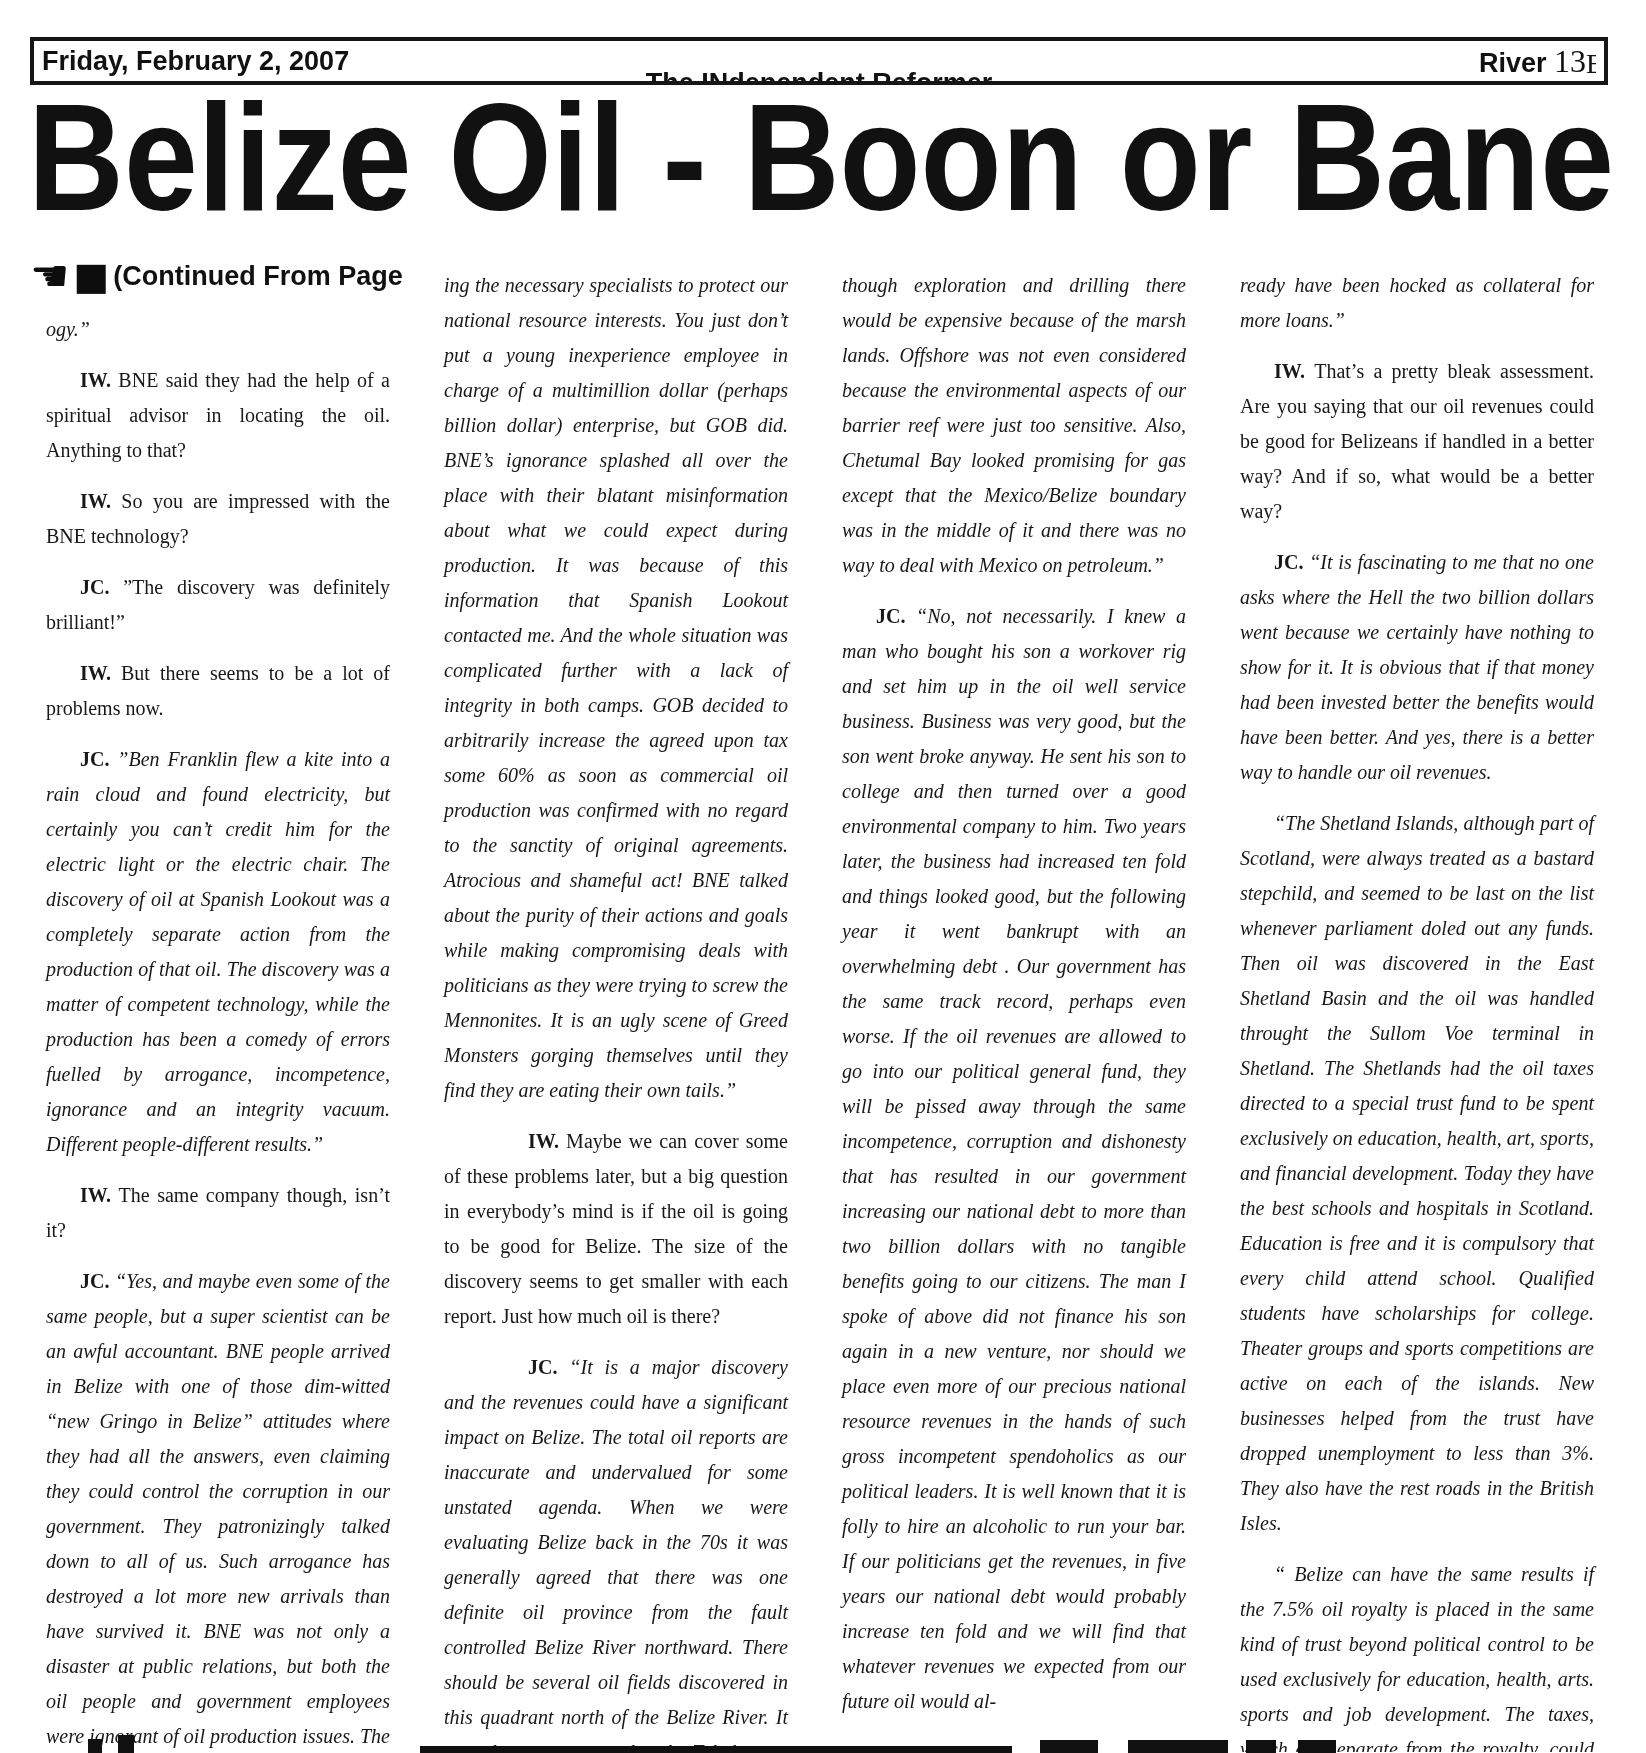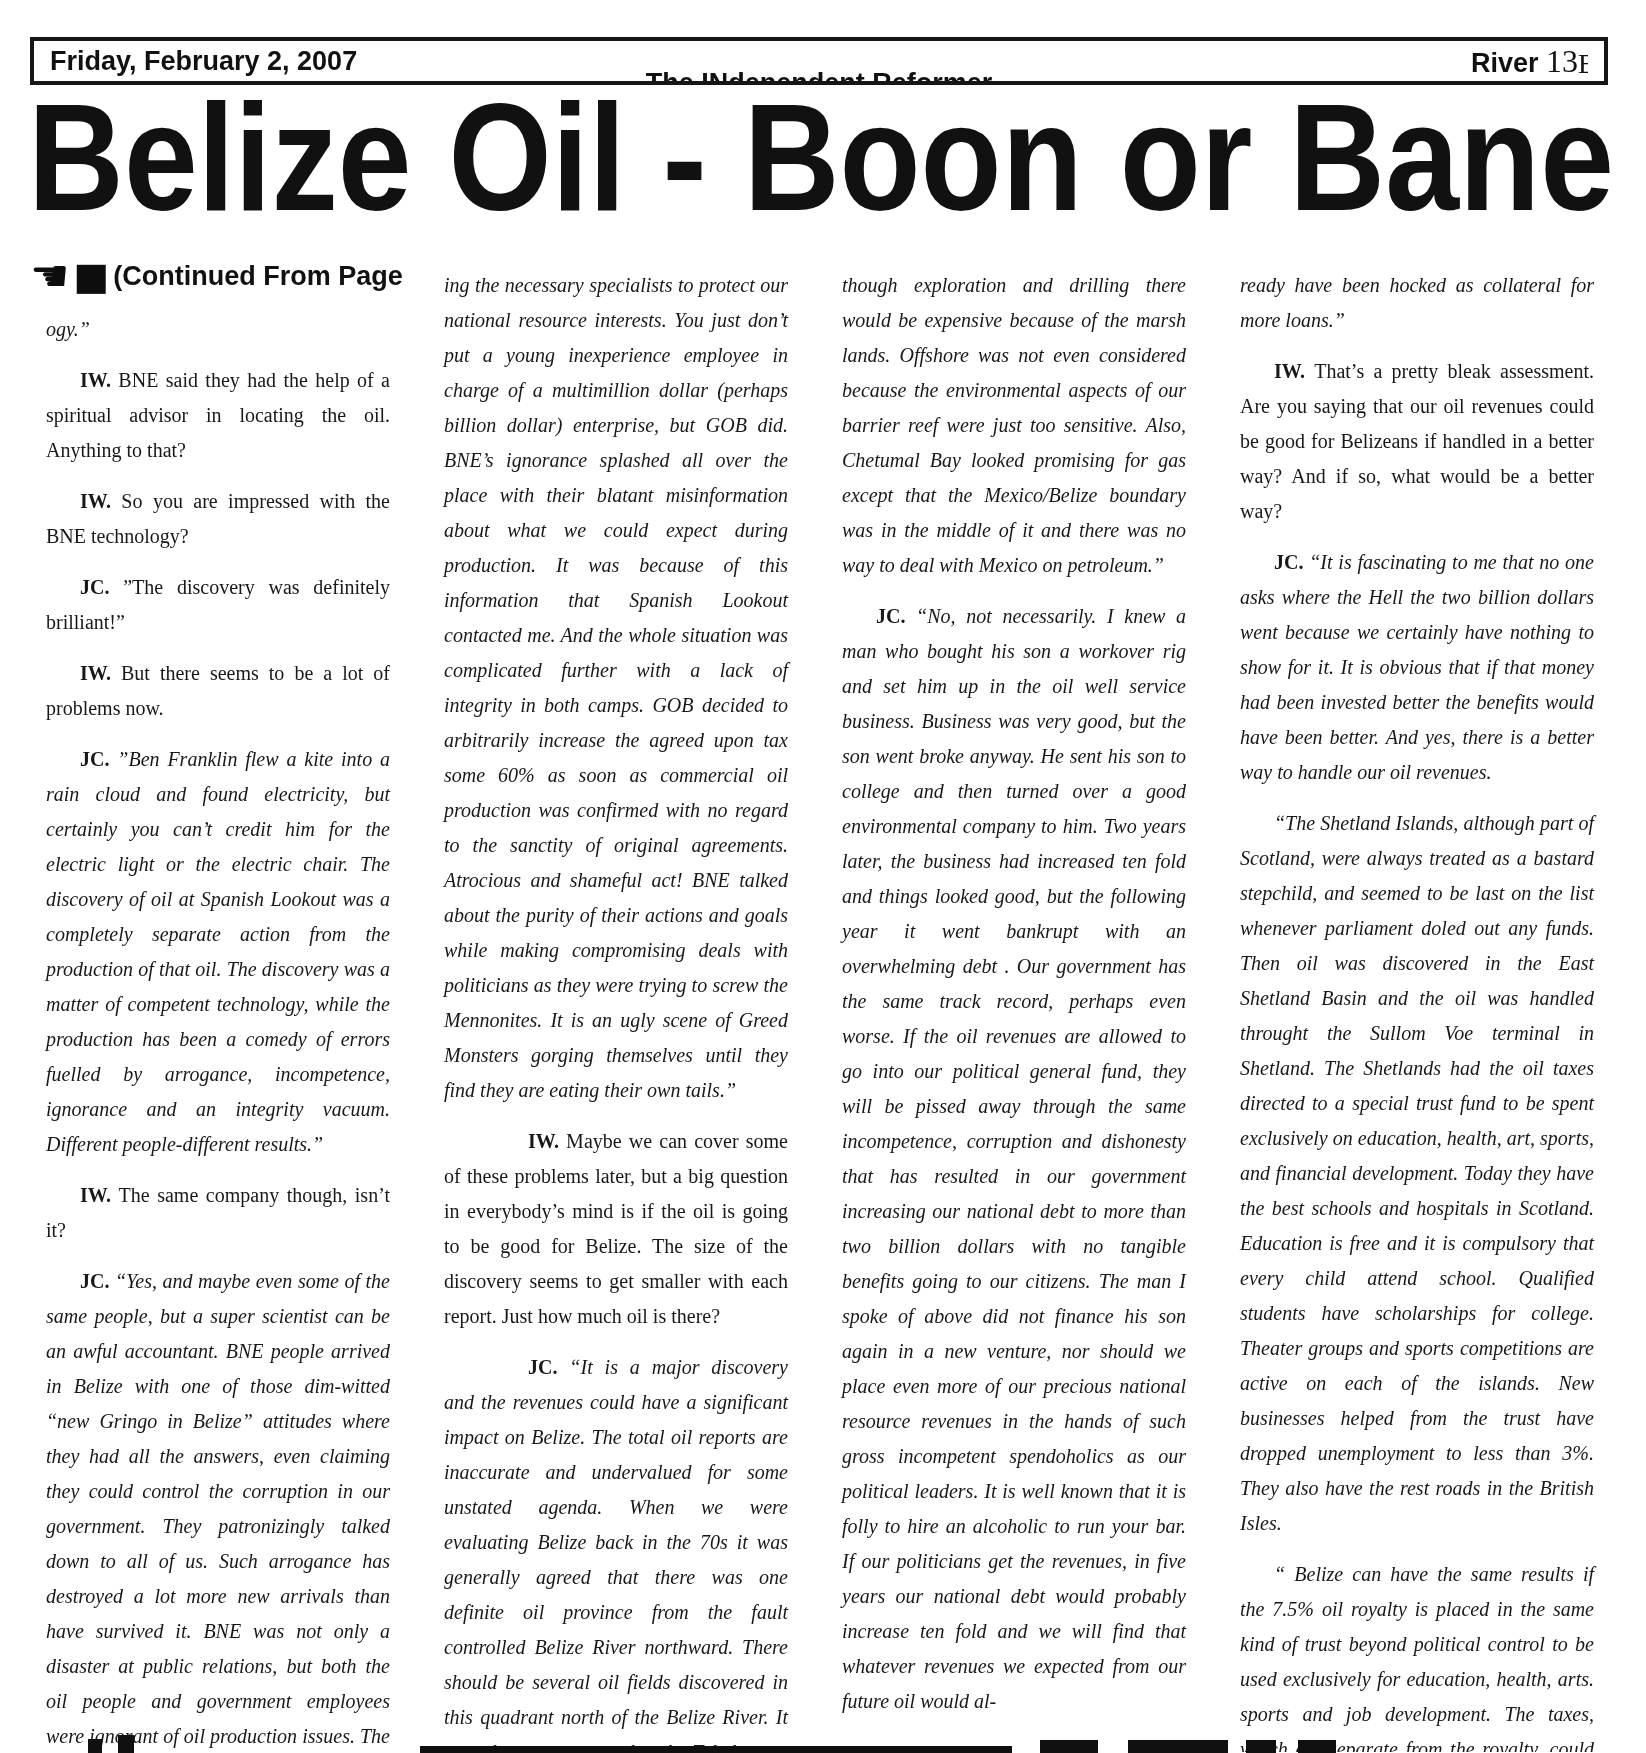--- a/index.html
+++ b/index.html
@@ -3,21 +3,21 @@
 <meta charset="utf-8">
 <style>
   html,body{margin:0;padding:0;background:#ffffff;}
   body{width:1646px;height:1753px;position:relative;overflow:hidden;
        font-family:"Liberation Serif",serif;color:#181818;}
   .page{position:absolute;inset:0;background:#fff;}
 
   
   .header-box{position:absolute;left:30px;top:37px;width:1578px;height:48px;
     border:4px solid #161616;box-sizing:border-box;display:flex;align-items:center;
-    padding:0 16px;overflow:hidden;background:#fff;}
+    padding:0 8px;overflow:hidden;background:#fff;}
   .header-cell{font-family:"Liberation Sans",sans-serif;font-weight:bold;
     font-size:27px;white-space:nowrap;color:#111;}
   .header-left{flex:1;text-align:left;}
   .header-center{flex:0 0 auto;text-align:center;margin-top:45px;}
   .header-right{flex:1;text-align:right;}
   .pagenum{font-family:"Liberation Serif",serif;font-weight:normal;font-size:32px;margin-top:31px;}
   .partial-b{display:inline-block;width:10px;overflow:hidden;vertical-align:bottom;
     font-family:"Liberation Serif",serif;font-weight:normal;font-size:28px;}
 
   

